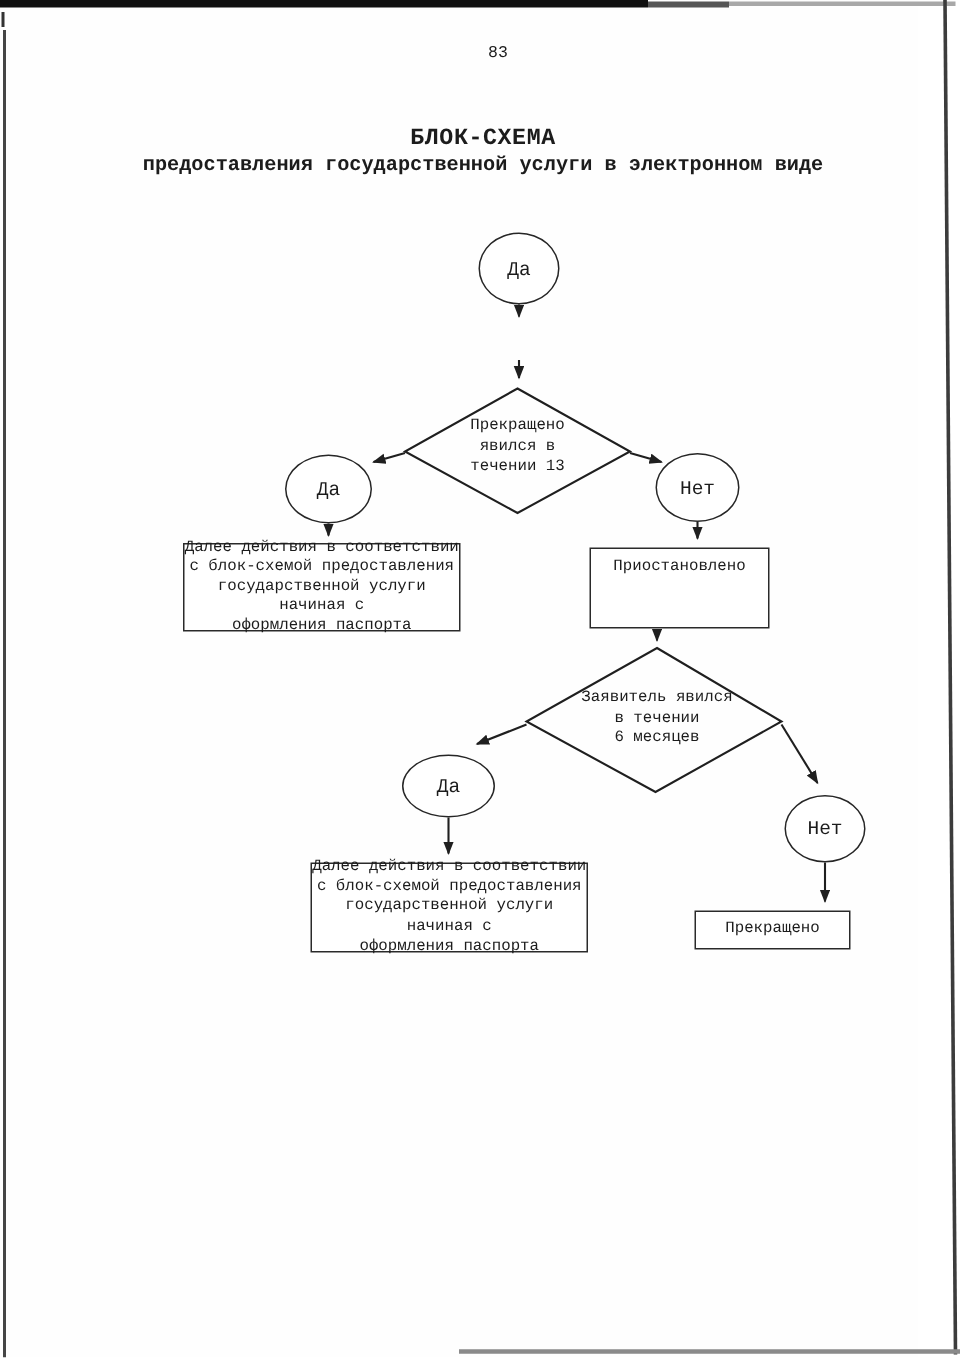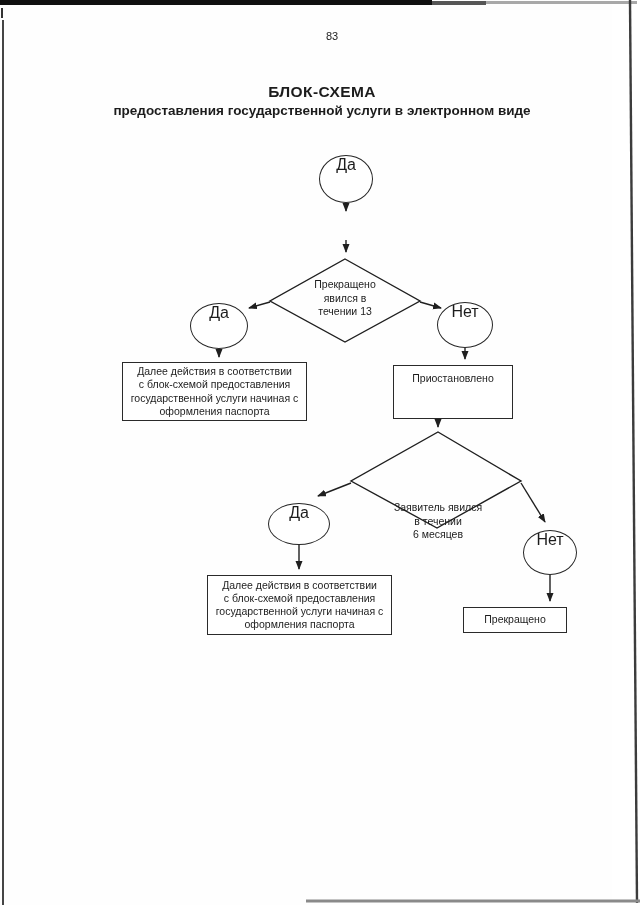--- a/index.html
+++ b/index.html
@@ -1,55 +1,55 @@
 <!DOCTYPE html>
 <html><head>
 <meta charset="utf-8">
 <style>
   * { margin: 0; padding: 0; box-sizing: border-box; }
   html, body { width: 640px; height: 905px; background: #ffffff; overflow: hidden; }
   #page {
     position: relative; width: 612px; height: 905px; background: #fefefe;
-    font-family: Liberation Sans, sans-serif; color: #1c1c1c;
+    font-family: Liberation Mono, monospace; color: #1c1c1c;
   }
   .abs { position: absolute; }
   
   .bar1 { left: 0; top: 0; width: 432px; height: 5px; background: #101010; }
   .bar2 { left: 432px; top: 1px; width: 54px; height: 4px; background: #565656; }
   .bar3 { left: 486px; top: 1px; width: 151px; height: 3px; background: #a8a8a8; }
   .edge-left-dash { left: 1px; top: 8px; width: 2px; height: 10px; background: #333; }
   .edge-left { left: 2px; top: 20px; width: 2px; height: 885px; background: #454545; }
   
   .pagenum { left: 302px; top: 30px; width: 60px; text-align: center; font-size: 11px; }
   .title { left: 2px; top: 83px; width: 640px; text-align: center; font-weight: bold; font-size: 15.5px; letter-spacing: .4px; }
   .subtitle { left: 2px; top: 103px; width: 640px; text-align: center; font-weight: bold; font-size: 13.5px; }
   
   .circle {
     border: 1.4px solid #262626; border-radius: 50%;
-    display: flex; justify-content: center;
-    font-size: 16px; background: #fff;
+    display: flex; align-items: center; justify-content: center;
+    font-size: 13px; background: #fff;
   }
   .box {
     border: 1.6px solid #2a2a2a; background: #fff;
     display: flex; align-items: center; justify-content: center;
     text-align: center; font-size: 10.5px; line-height: 13.2px;
   }
   .box.top-text { align-items: flex-start; padding-top: 6px; }
   .diamond-text {
     text-align: center; font-size: 10.5px; line-height: 13.5px;
   }
   
   .n-start   { left: 319px; top: 155px; width: 54px;  height: 48px; }
   .n-invite  { left: 277px; top: 217px; width: 136px; height: 23px; }
   .t-dec1    { left: 295px; top: 278px; width: 100px; }
   .n-yes1    { left: 190px; top: 303px; width: 58px;  height: 46px; }
   .n-no1     { left: 437px; top: 302px; width: 56px;  height: 46px; }
   .n-act1    { left: 122px; top: 362px; width: 185px; height: 59px; }
   .n-susp    { left: 393px; top: 365px; width: 120px; height: 54px; }
-  .t-dec2    { left: 378px; top: 459px; width: 120px; margin-top: 42px; }
+  .t-dec2    { left: 378px; top: 459px; width: 120px; }
   .n-yes2    { left: 268px; top: 503px; width: 62px;  height: 42px; }
   .n-no2     { left: 523px; top: 530px; width: 54px;  height: 45px; }
   .n-act2    { left: 207px; top: 575px; width: 185px; height: 60px; }
   .n-term    { left: 463px; top: 607px; width: 104px; height: 26px; }
   svg.connectors { left: 0; top: 0; width: 640px; height: 905px; pointer-events: none; }
 </style>
 </head>
 <body>
 
 <div id="page">

